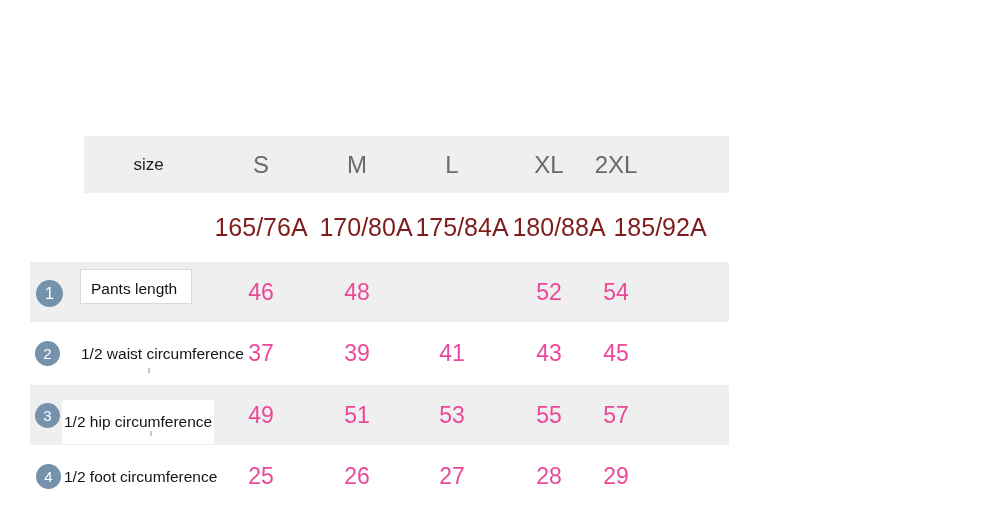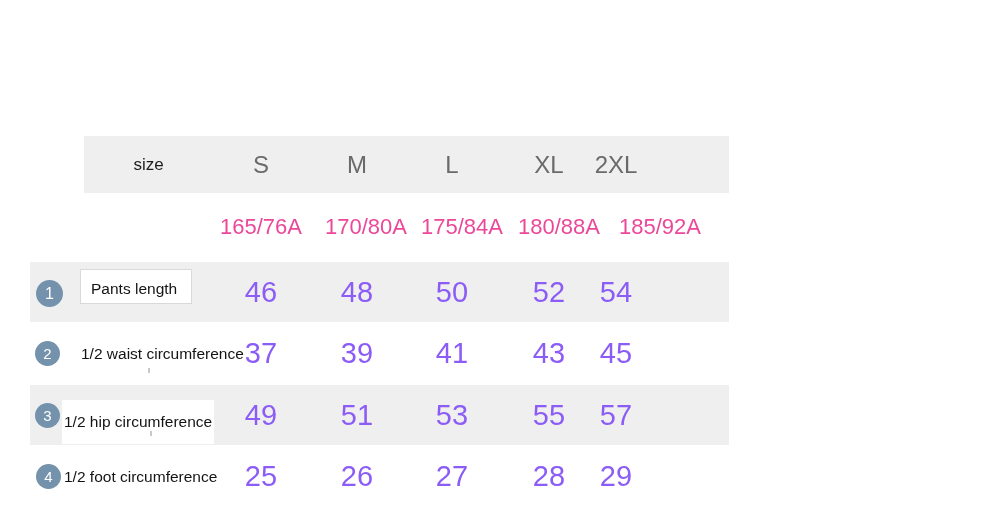--- a/index.html
+++ b/index.html
@@ -53,22 +53,22 @@
     position: absolute;
     left: 0;
     width: 1000px;
     height: 60px;
     display: block;
   }
 
   .cell {
     position: absolute;
     text-align: center;
-    color: #8b5cf6;
-    font-size: 29px;
+    color: #ec4899;
+    font-size: 23px;
     line-height: 60px;
     white-space: nowrap;
   }
 
   
   .col-s  { left: 201px; width: 120px; }
   .col-m  { left: 297px; width: 120px; }
   .col-l  { left: 392px; width: 120px; }
   .col-xl { left: 489px; width: 120px; }
   .col-xxl{ left: 556px; width: 120px; }
@@ -89,22 +89,22 @@
     font-size: 17px;
     color: #1d1d1d;
     white-space: nowrap;
     margin-left: 12px;
   }
 
   
   .spec-row { top: 203px; height: 48px; }
   .spec-row .cell {
     line-height: 48px;
-    font-size: 22px;
-    color: #ec4899;
+    font-size: 25px;
+    color: #7f1d1d;
   }
   .spec-row .col-s  { left: 186px; width: 150px; }
   .spec-row .col-m  { left: 291px; width: 150px; }
   .spec-row .col-l  { left: 387px; width: 150px; }
   .spec-row .col-xl { left: 484px; width: 150px; }
   .spec-row .col-xxl{ left: 585px; width: 150px; }
 
   
   .data-row-1 { top: 262px; }
   .data-row-2 { top: 323px; }
@@ -193,21 +193,20 @@
     <div class="cell col-l">175/84A</div>
     <div class="cell col-xl">180/88A</div>
     <div class="cell col-xxl">185/92A</div>
   </div>
 
   <div class="row data-row-1">
     <div class="badge badge-1">1</div>
     <div class="rlabel rlabel-1">Pants length</div>
     <div class="cell col-s">46</div>
     <div class="cell col-m">48</div>
-    <div class="cell col-l">50</div>
     <div class="cell col-xl">52</div>
     <div class="cell col-xxl">54</div>
   </div>
 
   <div class="row data-row-2">
     <div class="badge badge-2">2</div>
     <div class="rlabel rlabel-2">1/2 waist circumference</div>
     <div class="cell col-s">37</div>
     <div class="cell col-m">39</div>
     <div class="cell col-l">41</div>

